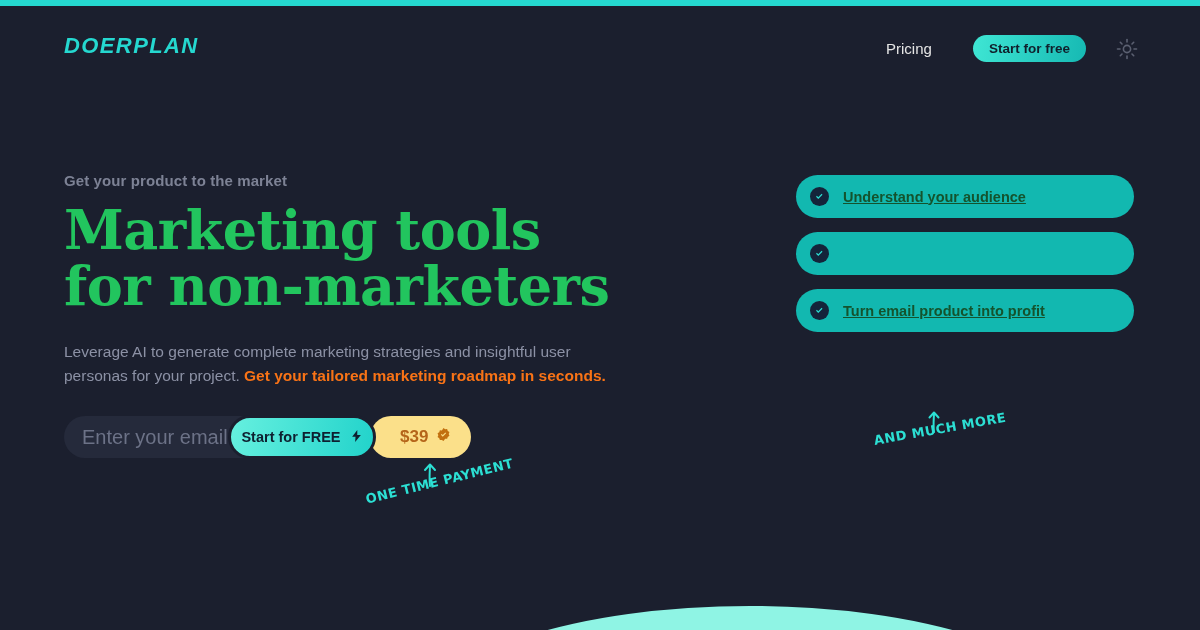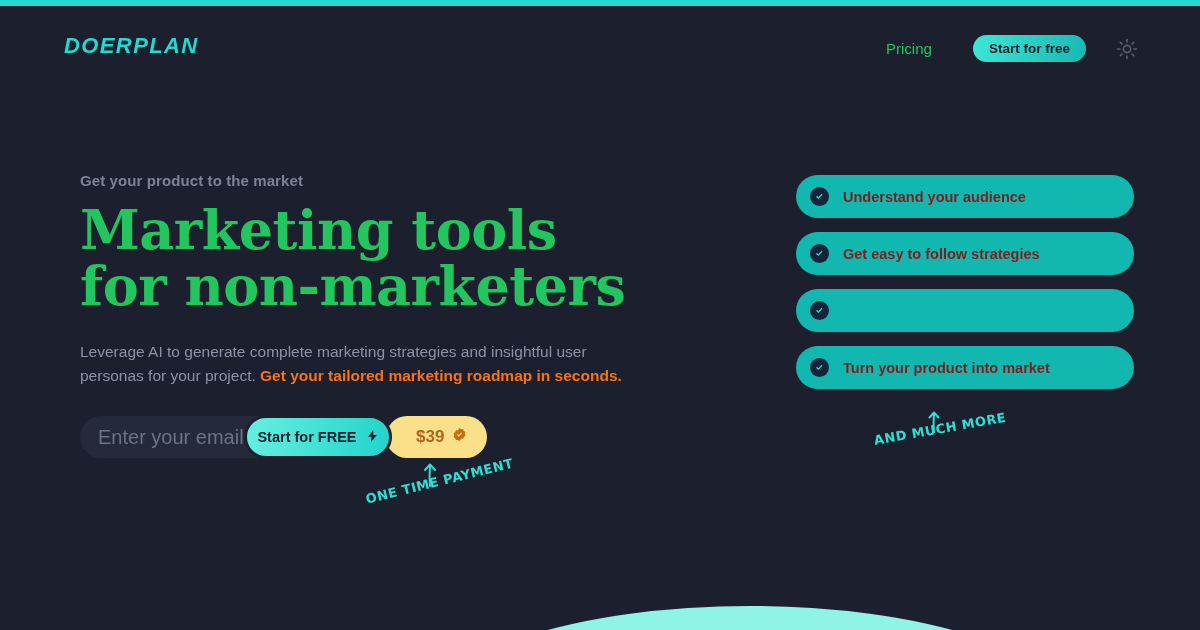--- a/index.html
+++ b/index.html
@@ -57,21 +57,21 @@
     letter-spacing: 1.4px;
     color: #25d8d0;
     font-family: "Liberation Sans", sans-serif;
   }
 
   .nav-link {
     position: absolute;
     left: 886px;
     top: 34px;
     font-size: 15px;
-    color: #22c55e;
+    color: #e5e5e5;
     text-decoration: none;
   }
 
   .nav-cta {
     position: absolute;
     left: 973px;
     top: 29px;
     width: 113px;
     height: 27px;
     border-radius: 14px;
@@ -93,21 +93,21 @@
     top: 31px;
     width: 24px;
     height: 24px;
     cursor: pointer;
     opacity: 0.45;
   }
 
   
   .left-col {
     position: absolute;
-    left: 80px;
+    left: 64px;
     top: 172px;
     width: 620px;
     z-index: 5;
   }
 
   .eyebrow {
     font-size: 15px;
     font-weight: bold;
     color: #7d8295;
     margin-bottom: 14px;
@@ -264,21 +264,22 @@
     background: #14243a;
     display: flex;
     align-items: center;
     justify-content: center;
     margin-right: 14px;
   }
 
   .feature-label {
     font-size: 14.5px;
     font-weight: bold;
-    color: #7f1d1d;
+    color: #14532d;
+    text-decoration: underline;
   }
 </style>
 </head>
 <body>
 
 <div class="top-bar"></div>
 
 <div class="bottom-blob"></div>
 
 <div class="header">
@@ -362,38 +363,30 @@
 
   <div class="feature-pill">
     <span class="feature-check">
       <svg width="11" height="11" viewBox="0 0 24 24">
           <path fill="#2ce0d4" d="M9.3 17.2l-4.8-4.8 1.8-1.8 3 3 7.4-7.4 1.8 1.8z"></path>
         </svg>
     </span>
     <span class="feature-label">Understand your audience</span>
   </div>
 
+
   <div class="feature-pill">
     <span class="feature-check">
       <svg width="11" height="11" viewBox="0 0 24 24">
           <path fill="#2ce0d4" d="M9.3 17.2l-4.8-4.8 1.8-1.8 3 3 7.4-7.4 1.8 1.8z"></path>
         </svg>
     </span>
-    <span class="feature-label">Get easy to follow strategies</span>
   </div>
 
   <div class="feature-pill">
     <span class="feature-check">
       <svg width="11" height="11" viewBox="0 0 24 24">
           <path fill="#2ce0d4" d="M9.3 17.2l-4.8-4.8 1.8-1.8 3 3 7.4-7.4 1.8 1.8z"></path>
         </svg>
     </span>
-  </div>
-
-  <div class="feature-pill">
-    <span class="feature-check">
-      <svg width="11" height="11" viewBox="0 0 24 24">
-          <path fill="#2ce0d4" d="M9.3 17.2l-4.8-4.8 1.8-1.8 3 3 7.4-7.4 1.8 1.8z"></path>
-        </svg>
-    </span>
-    <span class="feature-label">Turn your product into market</span>
+    <span class="feature-label">Turn email product into profit</span>
   </div>
 </div>
 
 </body></html>

